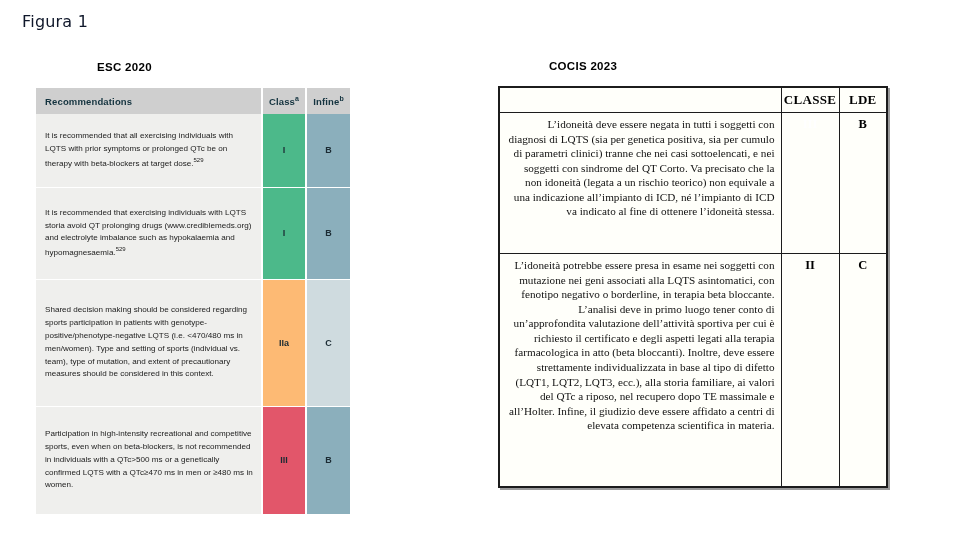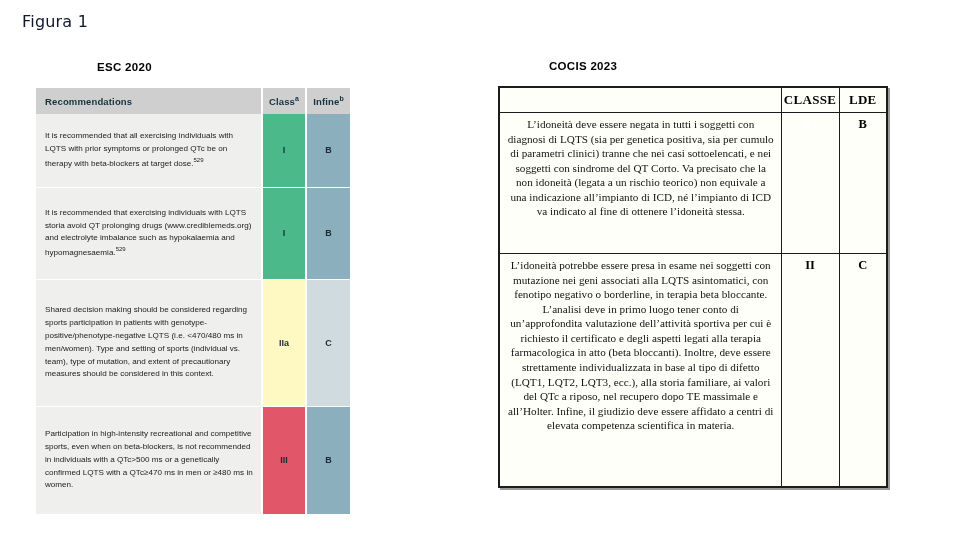--- a/index.html
+++ b/index.html
@@ -89,21 +89,21 @@
   .esc-rec sup { font-size: 6px; }
   .esc-cls, .esc-lvl {
     text-align: center;
     font-size: 9px;
     font-weight: bold;
     color: #1b2b33;
     border-left: 2px solid #ffffff !important;
     border-bottom: 1.5px solid #ffffff !important;
   }
   .c-green { background: #4cb98a; }
-  .c-yellow { background: #fef9c3; }
+  .c-yellow { background: #fdba74; }
   .c-red { background: #e2566a; }
   .c-bluegray { background: #8bafbc; }
   .c-paleblue { background: #cfdbdf; }
 
   
   #cocis-table {
     position: absolute;
     left: 498px;
     top: 86px;
     width: 312px;
@@ -128,21 +128,21 @@
     text-align: center;
     font-size: 13px;
     font-weight: bold;
     font-family: "Liberation Serif", serif;
     color: #000000;
     letter-spacing: 0.3px;
   }
   .cocis-text {
     font-size: 11.2px;
     line-height: 1.30;
-    text-align: center;
+    text-align: right;
     vertical-align: top;
     padding: 4px 6px 5px 7px !important;
     color: #111111;
     font-family: "Liberation Serif", serif;
   }
   .cocis-cls, .cocis-lde {
     text-align: center;
     vertical-align: top;
     font-size: 12.5px;
     font-weight: bold;

